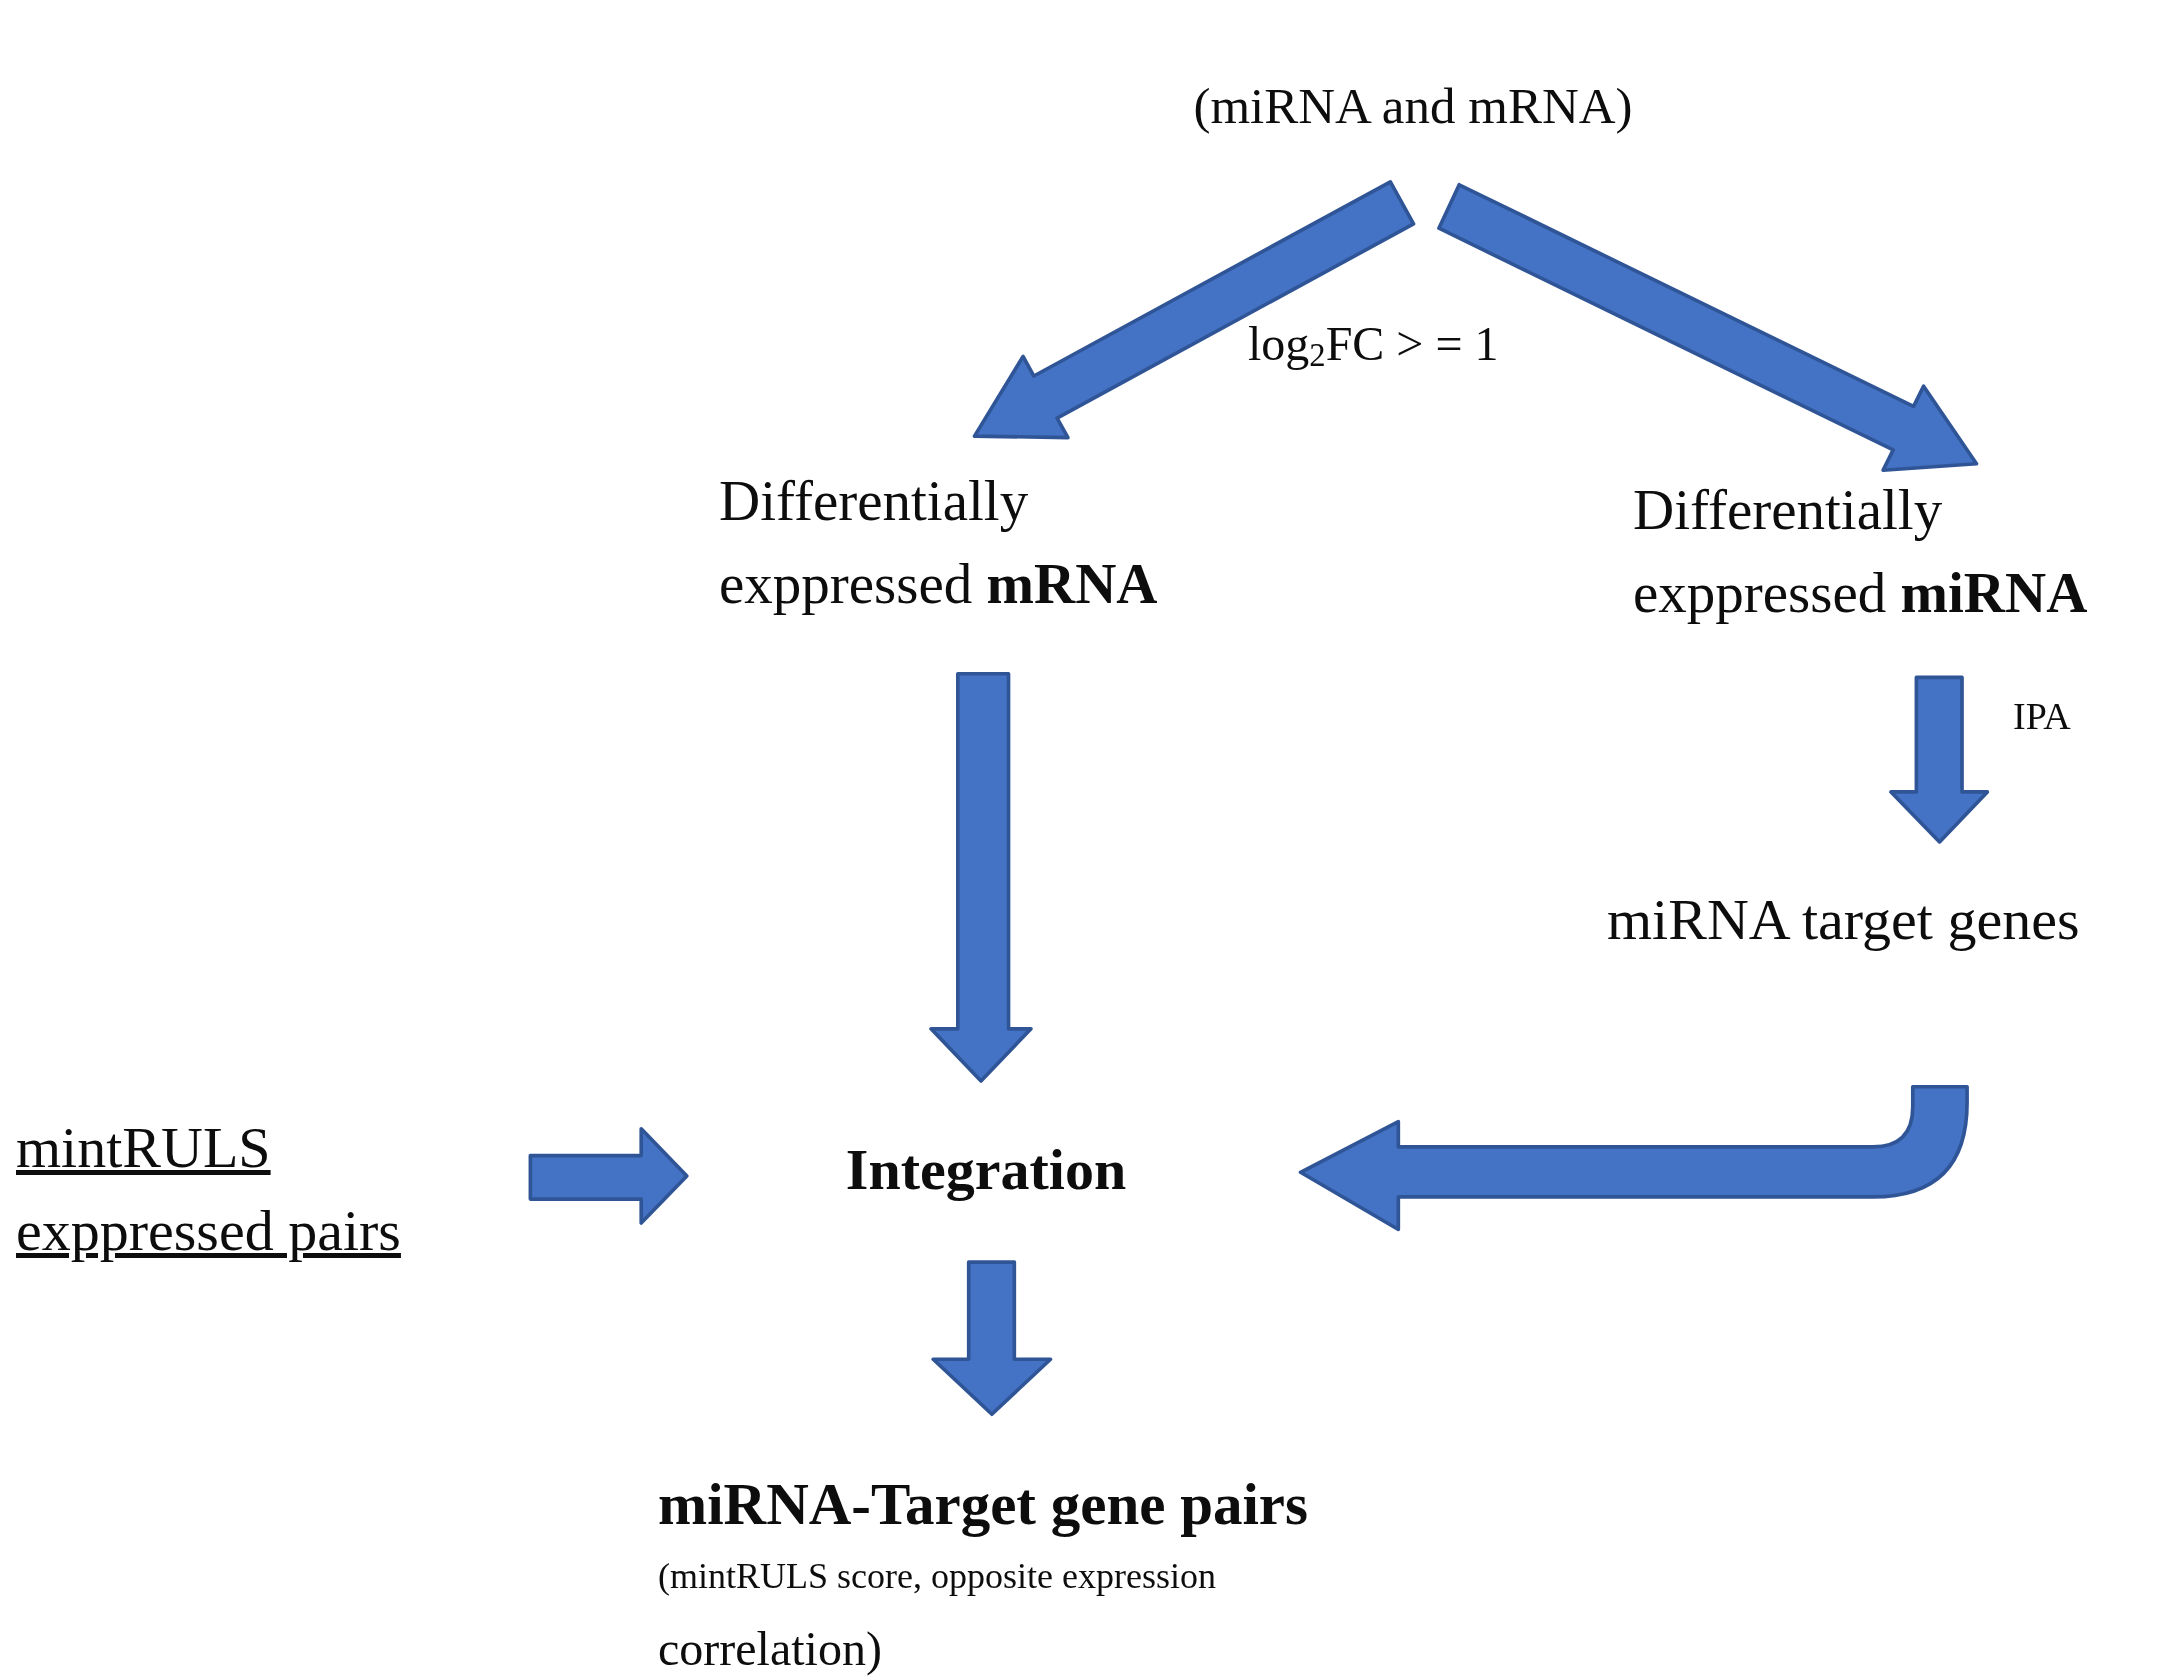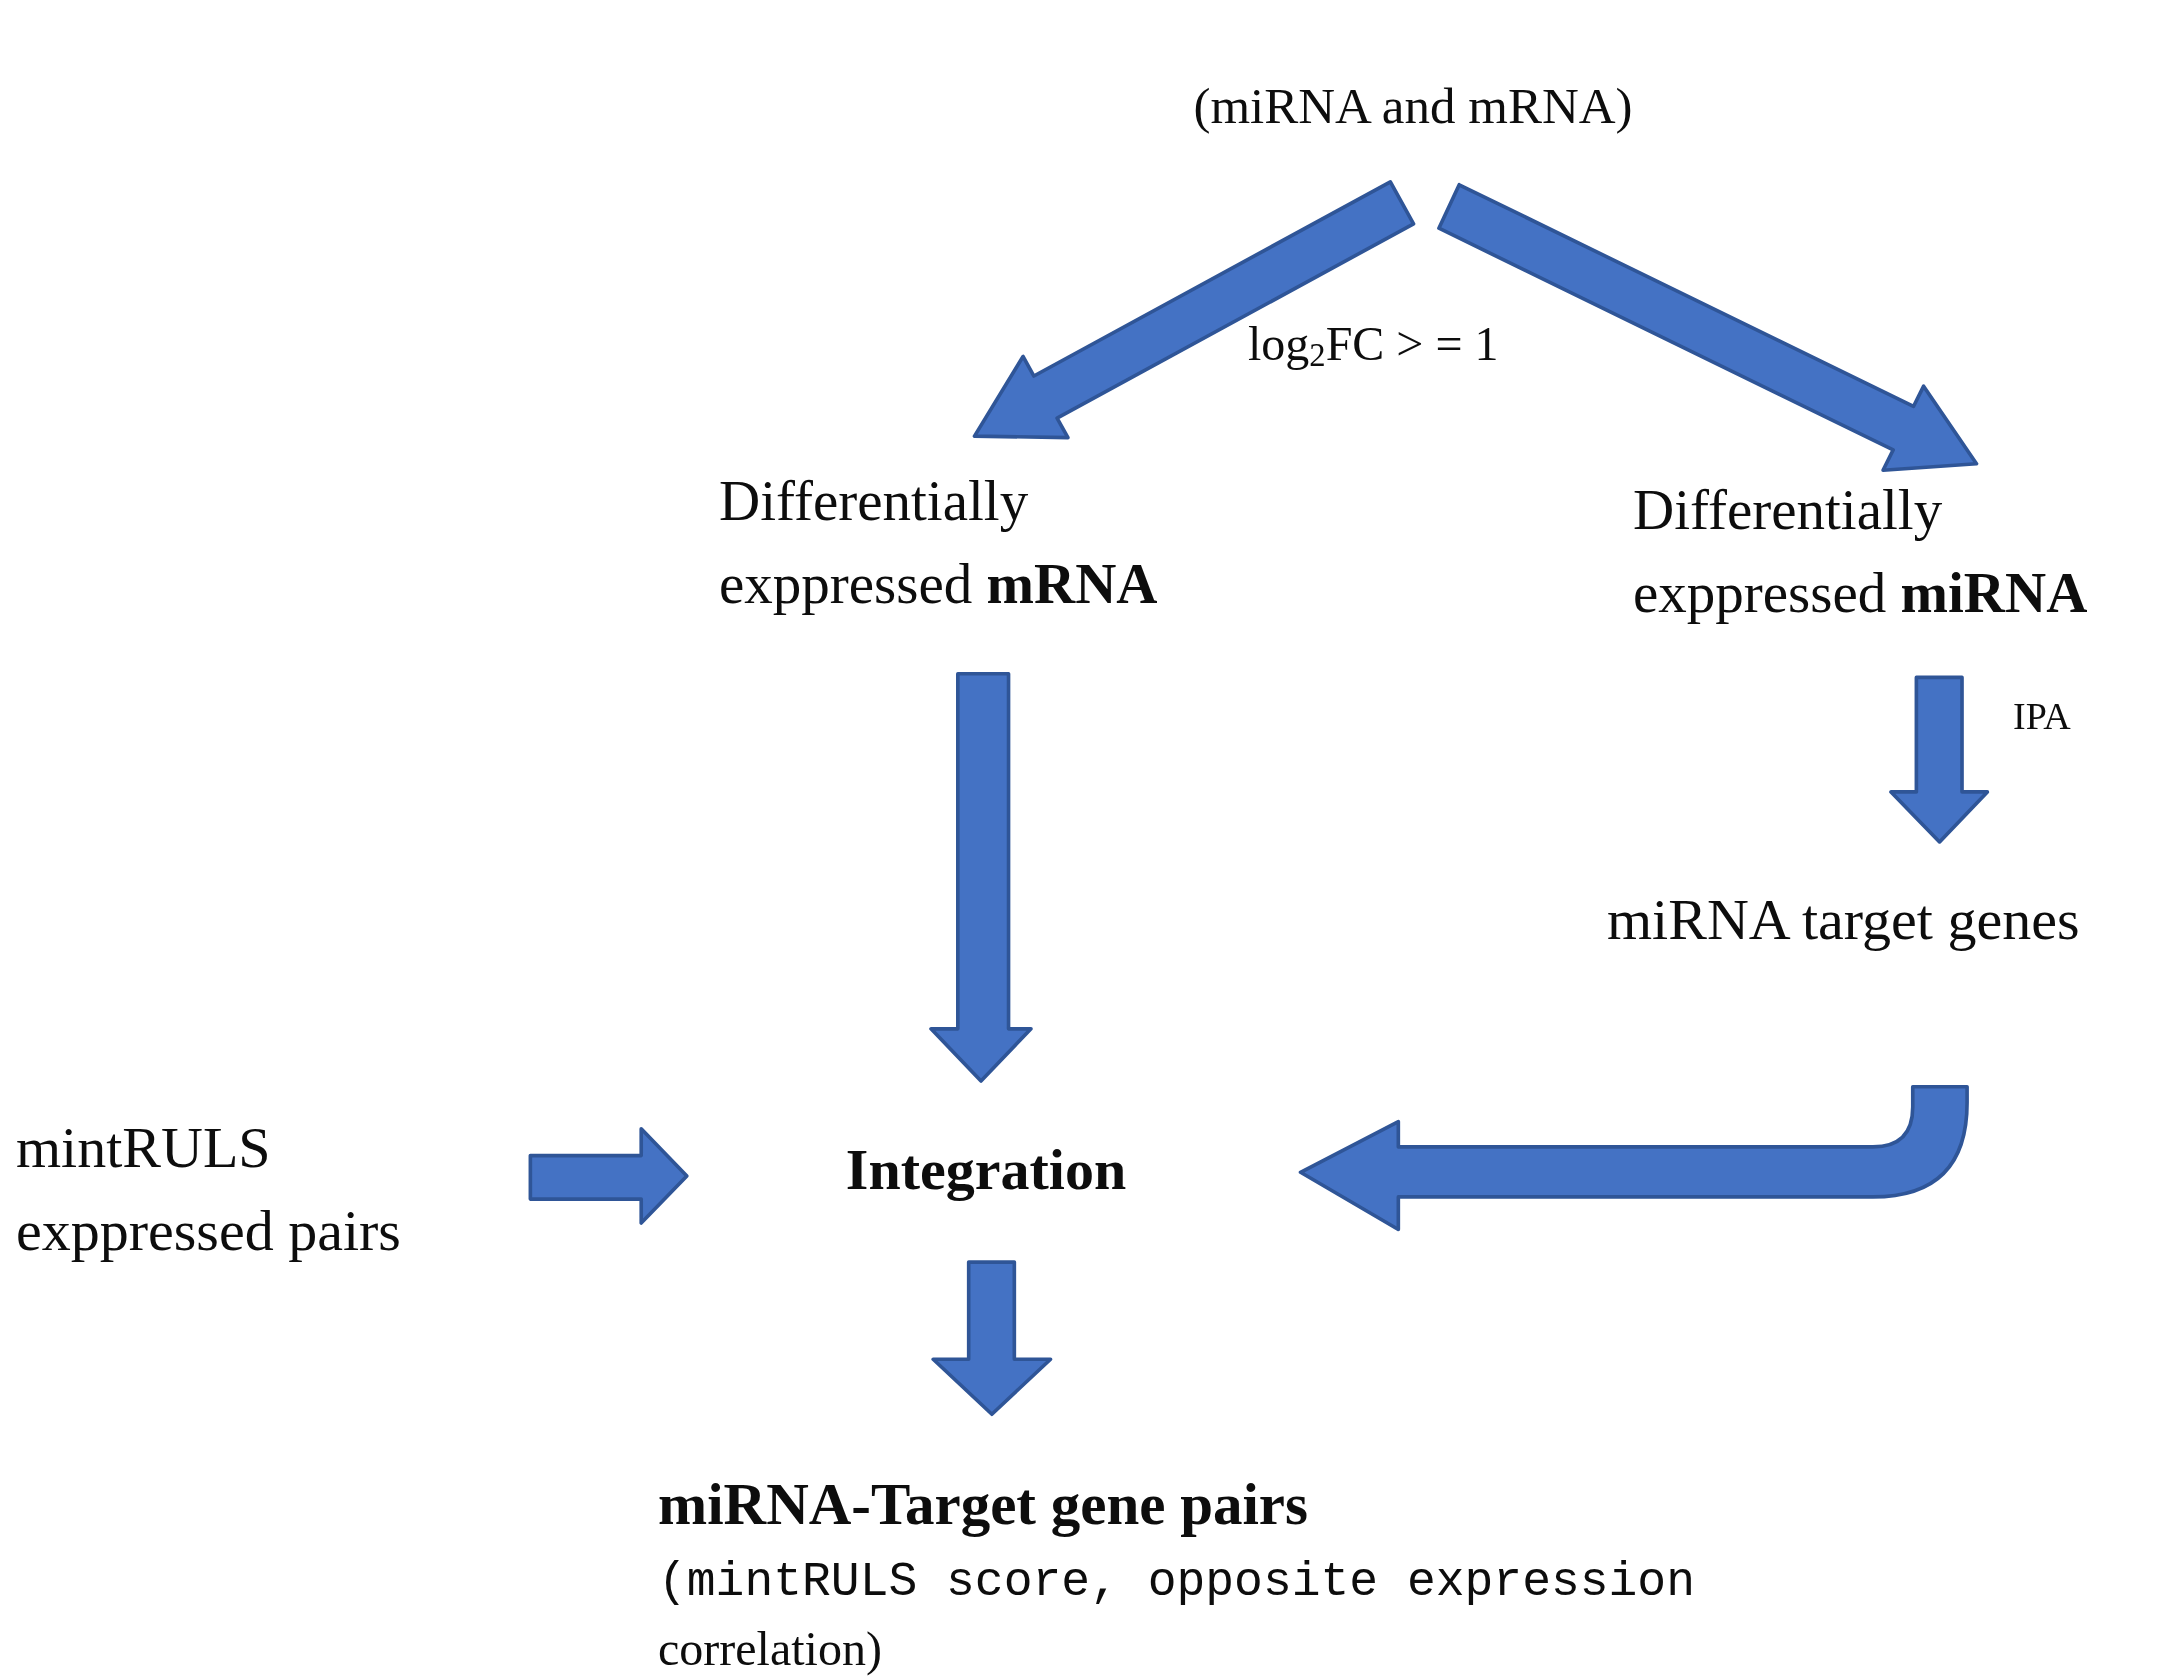--- a/index.html
+++ b/index.html
@@ -39,24 +39,24 @@
   .branch .bline{height:83px;}
   .branch-left{left:719px;top:472px;}
   .branch-right{left:1633px;top:481px;}
 
   .ipa-label{left:2013px;top:697px;font-size:38px;}
   .mirna-targets{left:1607px;top:891px;font-size:58px;}
 
   .integration{left:986px;top:1141px;font-size:58px;font-weight:bold;}
 
   .mintruls{left:16px;top:1119px;font-size:58px;}
-  .mintruls .mline{height:83px;}
+  .mintruls .mline{height:83px;text-decoration:underline;}
 
   .result-title{left:658px;top:1475px;font-size:59px;font-weight:bold;}
-  .result-sub1{left:658px;top:1558px;font-size:48px;font-family:Liberation Mono, monospace;}
+  .result-sub1{left:658px;top:1558px;font-size:36px;}
   .result-sub2{left:658px;top:1625px;font-size:48px;}
 </style>
 </head>
 <body>
 
 <div class="canvas">
 
   <svg class="arrow-layer" viewBox="0 0 3013 2316" xmlns="http://www.w3.org/2000/svg" aria-hidden="true">
 
     <polygon points="1919,251 1427,519 1412,492 1345,602 1474,604 1459,577 1951,309"></polygon>

